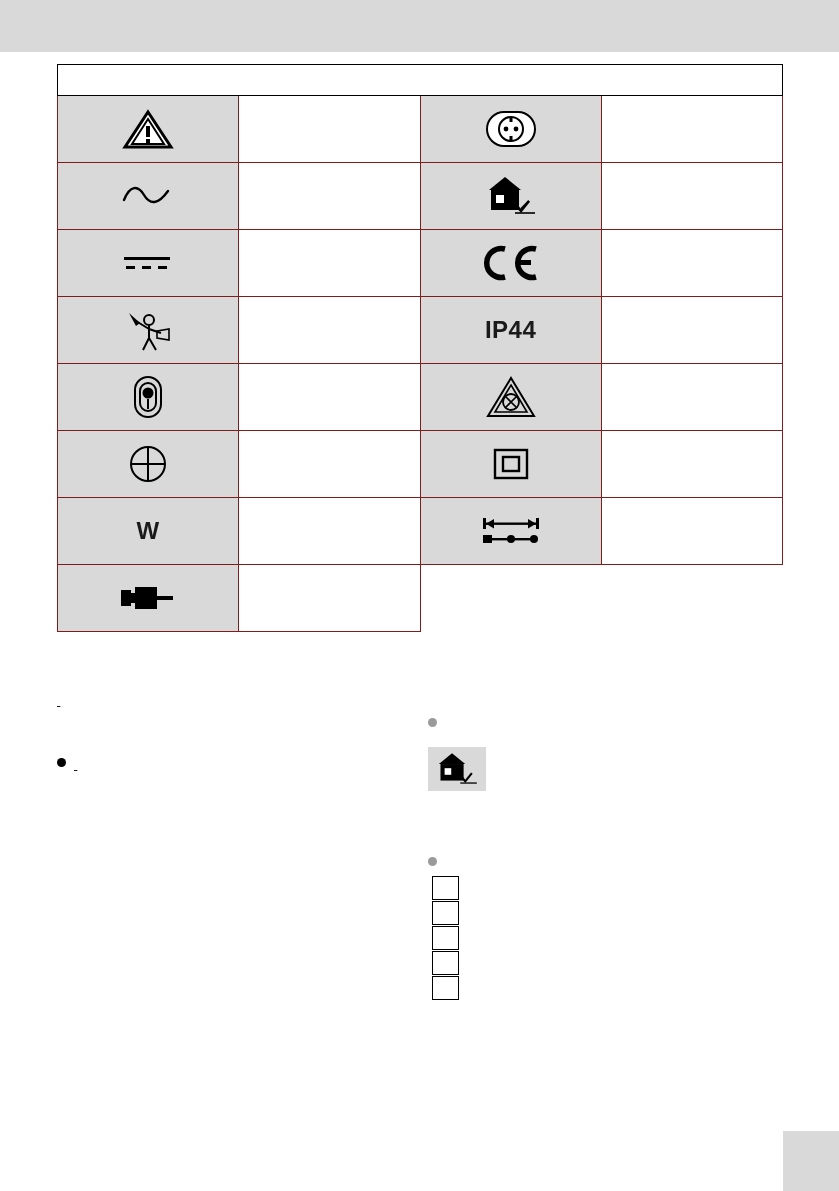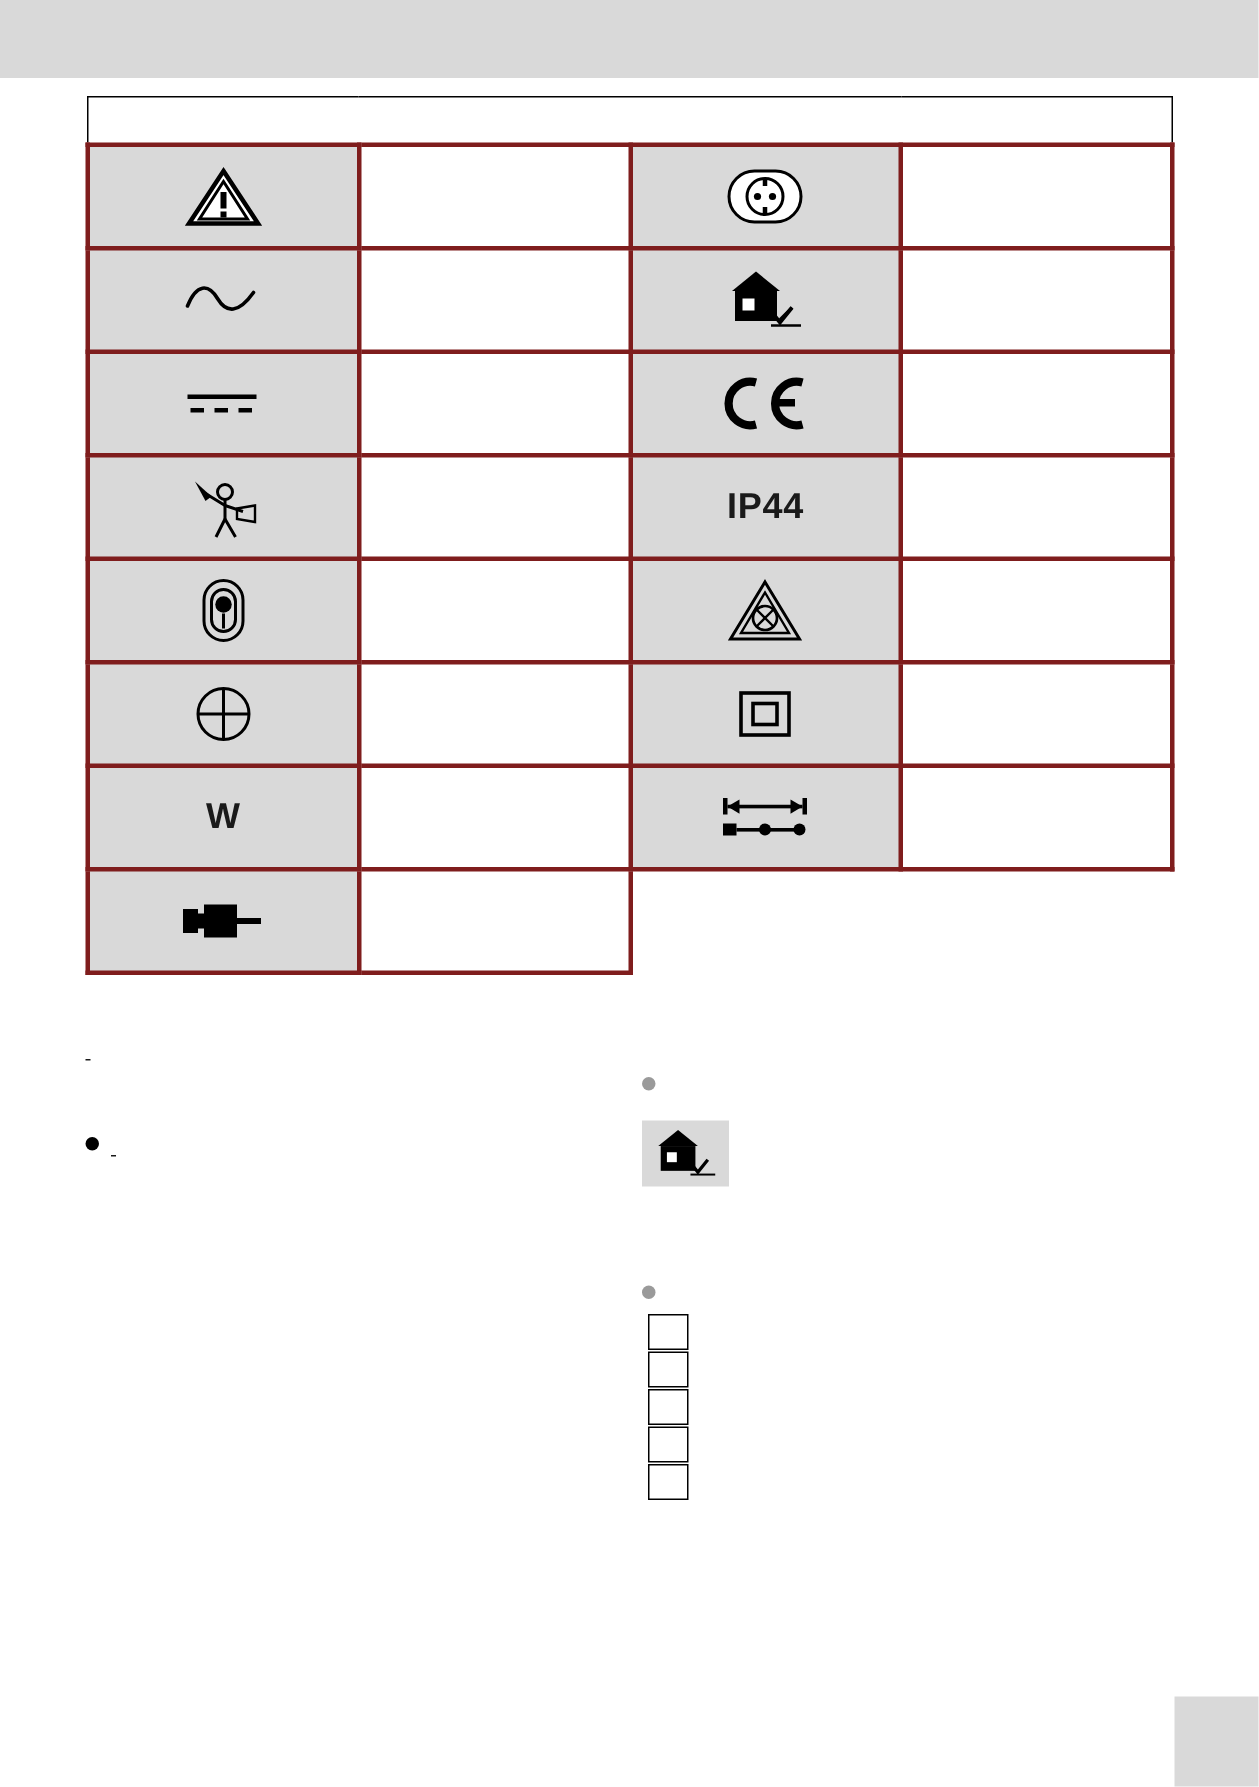--- a/index.html
+++ b/index.html
@@ -29,21 +29,21 @@
   
   .legend-table {
     position: absolute;
     left: 57px;
     top: 64px;
     width: 726px;
     border-collapse: collapse;
     table-layout: fixed;
   }
   .legend-table td {
-    border: 3px solid #7f1d1d;
+    border: 1px solid #7f1d1d;
     padding: 0;
     vertical-align: middle;
   }
   .legend-table tr.header-row td {
     height: 30px;
     border: 1px solid #000000;
   }
   .col-sym {
     width: 79px;
     background: #d9d9d9;

